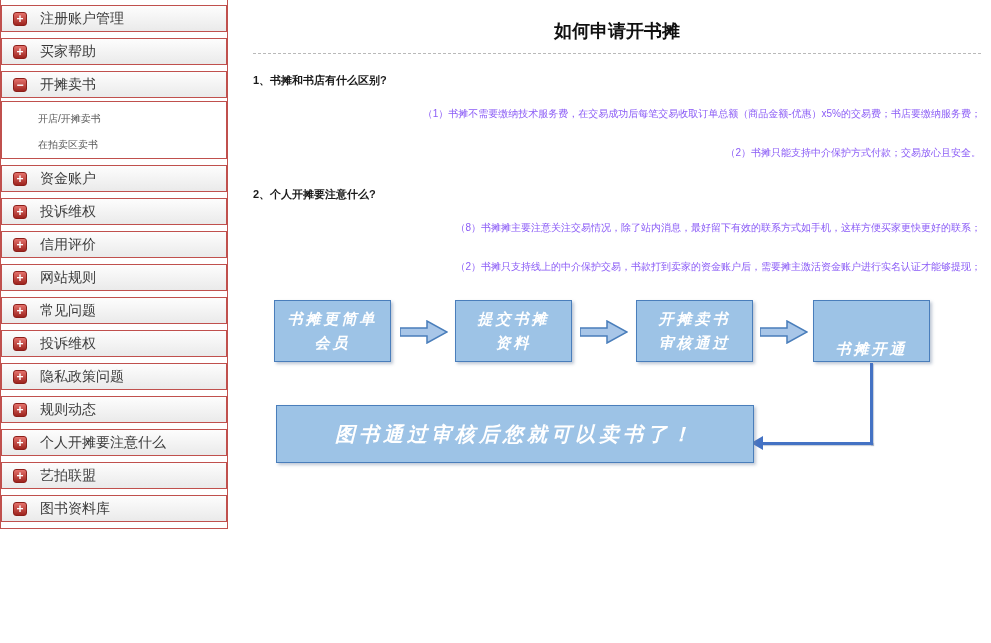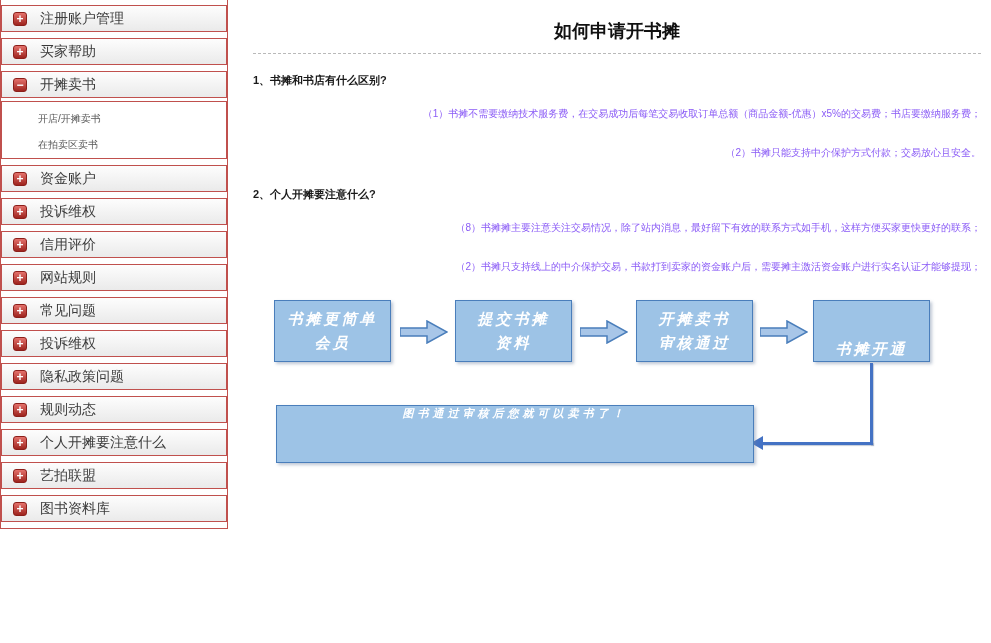--- a/index.html
+++ b/index.html
@@ -52,22 +52,22 @@
   .vline { position:absolute; left:617px; top:73px; width:3px; height:82px;
            background:#4472c4; box-shadow:1px 1px 1px rgba(110,130,160,.4); }
   .hline { position:absolute; left:509px; top:152px; width:111px; height:3px;
            background:#4472c4; box-shadow:1px 1px 1px rgba(110,130,160,.4); }
   .ahead { position:absolute; left:498px; top:146px; width:0; height:0;
            border-top:7px solid transparent; border-bottom:7px solid transparent;
            border-right:12px solid #4472c4; }
   .finalbox { position:absolute; left:23px; top:115px; width:478px; height:58px;
               background:#9dc3e6; border:1.5px solid #4a7ebb;
               box-shadow:2px 2px 3px rgba(110,130,160,.45);
-              display:flex; justify-content:center;
-              color:#fff; font-size:11px; font-weight:bold; font-style:italic;
+              display:flex; align-items:center; justify-content:center;
+              color:#fff; font-size:20px; font-weight:bold; font-style:italic;
               letter-spacing:4px; }
 </style>
 </head>
 <body>
 
 <aside class="sidebar">
   <div class="side-list">
     <div class="side-item">
       <span class="ticon">+</span>
       <span>注册账户管理</span>

